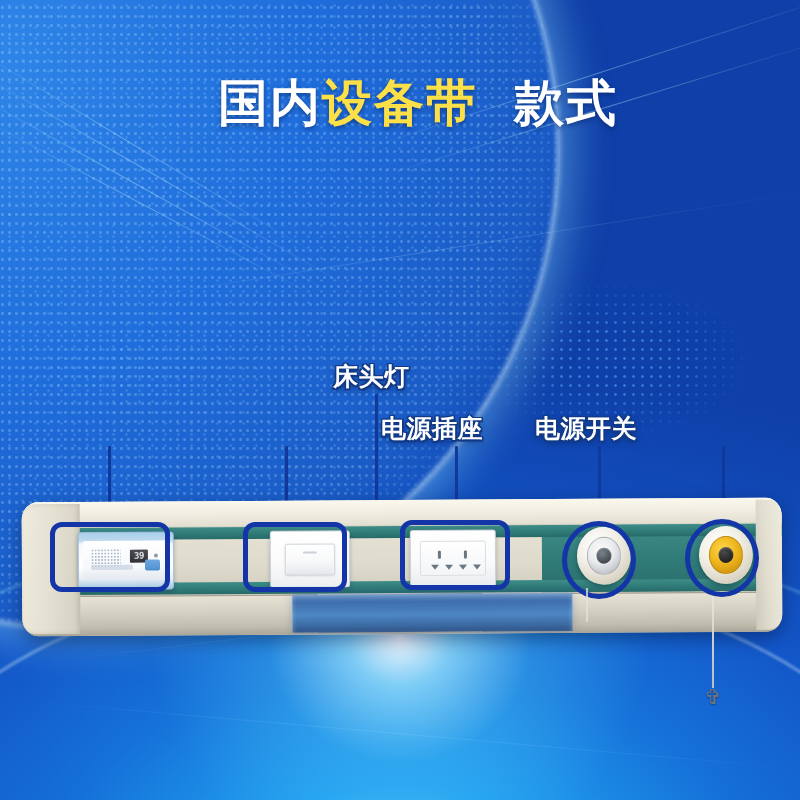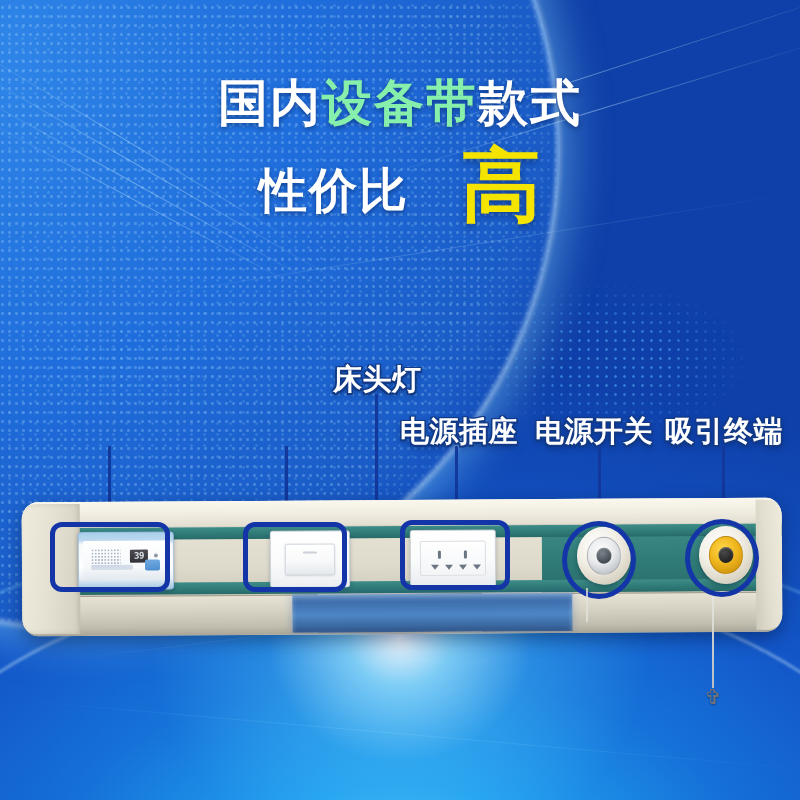--- a/index.html
+++ b/index.html
@@ -124,22 +124,22 @@
     pointer-events: none;
   }
   .head-line1 {
     font-size: 50px;
     font-weight: bold;
     letter-spacing: 2px;
     line-height: 1;
     text-shadow: 0 2px 5px rgba(3,30,85,0.55);
     white-space: nowrap;
   }
-  .head-line1 .w { color: #ffffff; }
-  .head-line1 .y { color: #86efac; }
+  .head-line1 .w { color: #ffffff; margin-left: 36px; }
+  .head-line1 .y { color: #fde047; }
 
   .head-line2 {
     margin-top: 22px;
     line-height: 1;
     white-space: nowrap;
     display: flex;
     align-items: center;
     justify-content: center;
     gap: 52px;
   }
@@ -157,21 +157,21 @@
     text-shadow: 0 3px 7px rgba(3,30,85,0.5);
     position: relative;
     top: -4px;
   }
 
   
   .callouts { position: absolute; inset: 0; }
   .callout-label {
     position: absolute;
     color: #ffffff;
-    font-size: 29px;
+    font-size: 25px;
     font-weight: bold;
     letter-spacing: .5px;
     white-space: nowrap;
     text-shadow:
       -1.5px 0 0 #123a86, 1.5px 0 0 #123a86, 0 -1.5px 0 #123a86, 0 1.5px 0 #123a86,
       -1.5px -1.5px 0 #123a86, 1.5px -1.5px 0 #123a86, -1.5px 1.5px 0 #123a86, 1.5px 1.5px 0 #123a86,
       0 3px 6px rgba(5,30,80,0.6);
   }
   .leader {
     position: absolute;
@@ -424,42 +424,37 @@
 
   <div class="bg-dots"></div>
   <div class="bg-dots2"></div>
 
   <div class="horizon"></div>
   <div class="horizon-line"></div>
   <div class="horizon-line2"></div>
 
   <div class="headline">
     <div class="head-line1"><span class="w">国内</span><span class="y">设备带</span><span class="w">款式</span></div>
-    <div class="head-line2">
-      <span class="w">性价比</span>
-      <span class="y">高</span>
-    </div>
   </div>
 
   <div class="callouts">
 
     <div class="leader" style="left:108px; top:446px; height:78px;"></div>
 
     <div class="leader" style="left:285px; top:446px; height:76px;"></div>
 
     <div class="callout-label" style="left:333px; top:360px;">床头灯</div>
     <div class="leader" style="left:375px; top:394px; height:218px;"></div>
 
-    <div class="callout-label" style="left:400px; top:412px;">电源插座</div>
+    <div class="callout-label" style="left:381px; top:412px;">电源插座</div>
     <div class="leader" style="left:455px; top:446px; height:74px;"></div>
 
     <div class="callout-label" style="left:535px; top:412px;">电源开关</div>
     <div class="leader" style="left:598px; top:446px; height:76px;"></div>
 
-    <div class="callout-label" style="left:665px; top:412px;">吸引终端</div>
     <div class="leader" style="left:722px; top:446px; height:74px;"></div>
   </div>
 
   <div class="panel-wrap">
     <div class="panel">
 
       <div class="panel-lip"></div>
       <div class="teal-block"></div>
       <div class="band band-top"></div>
       <div class="band band-bottom"></div>

